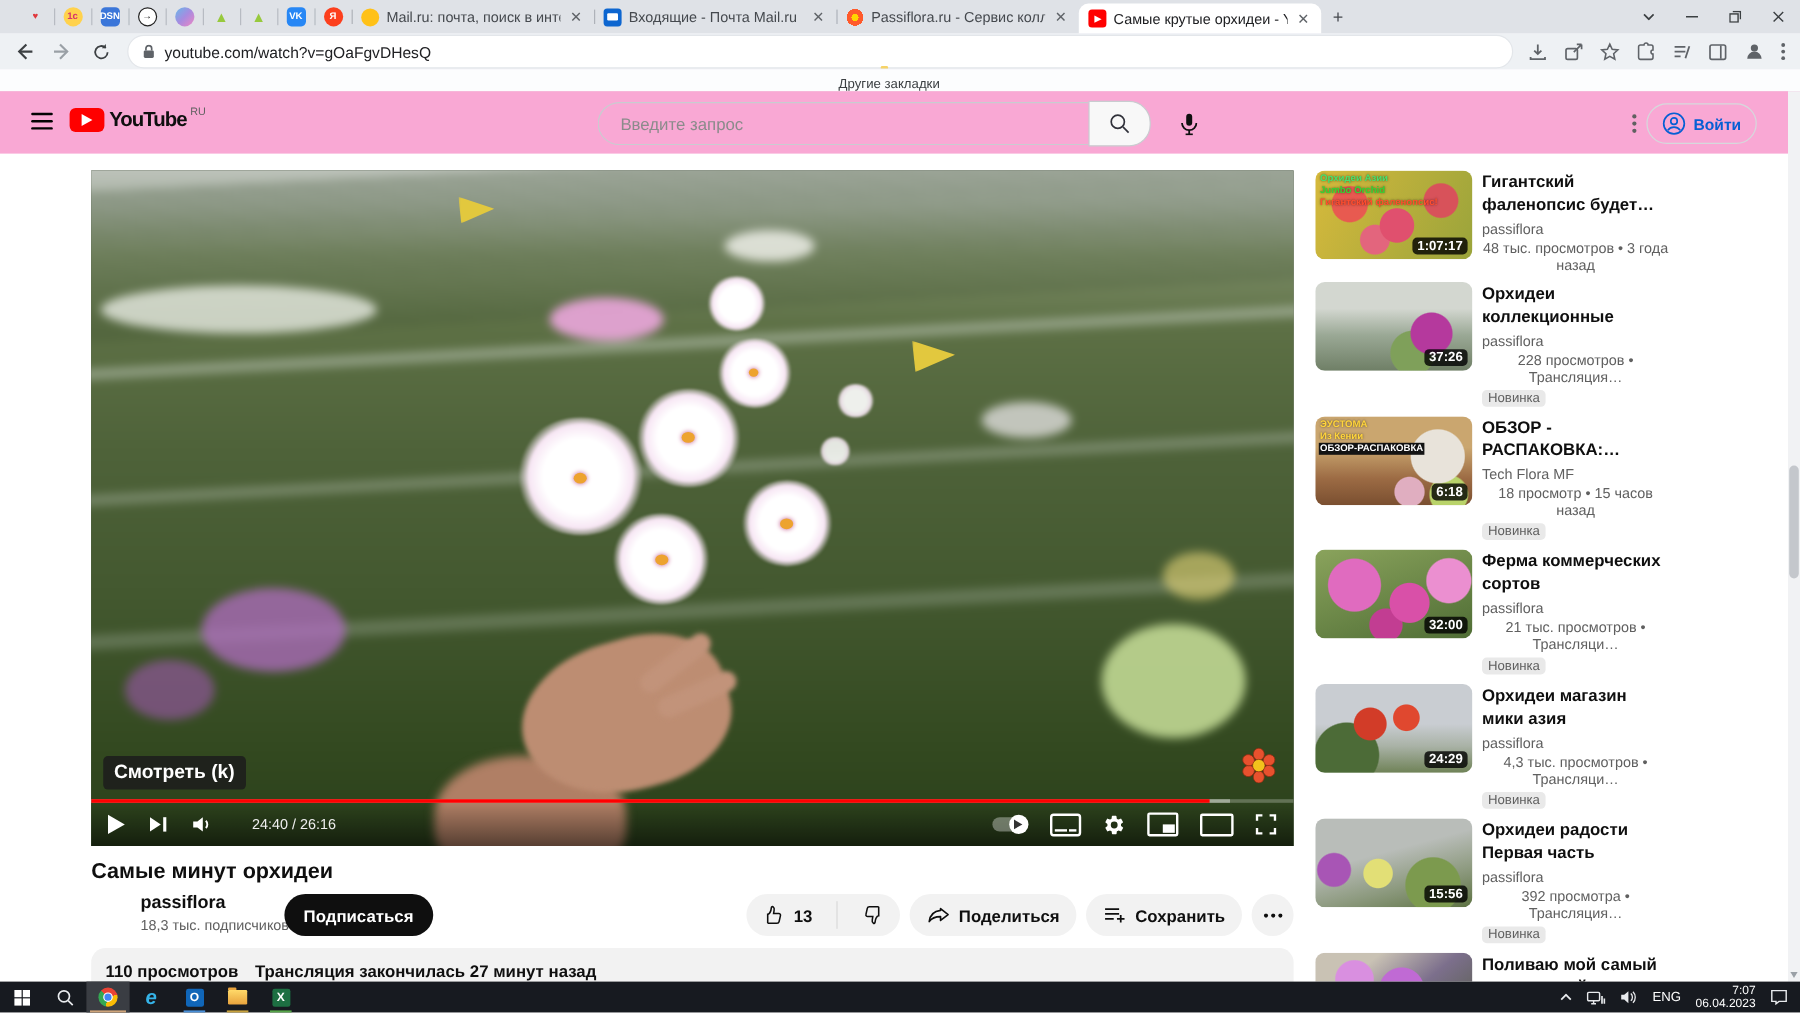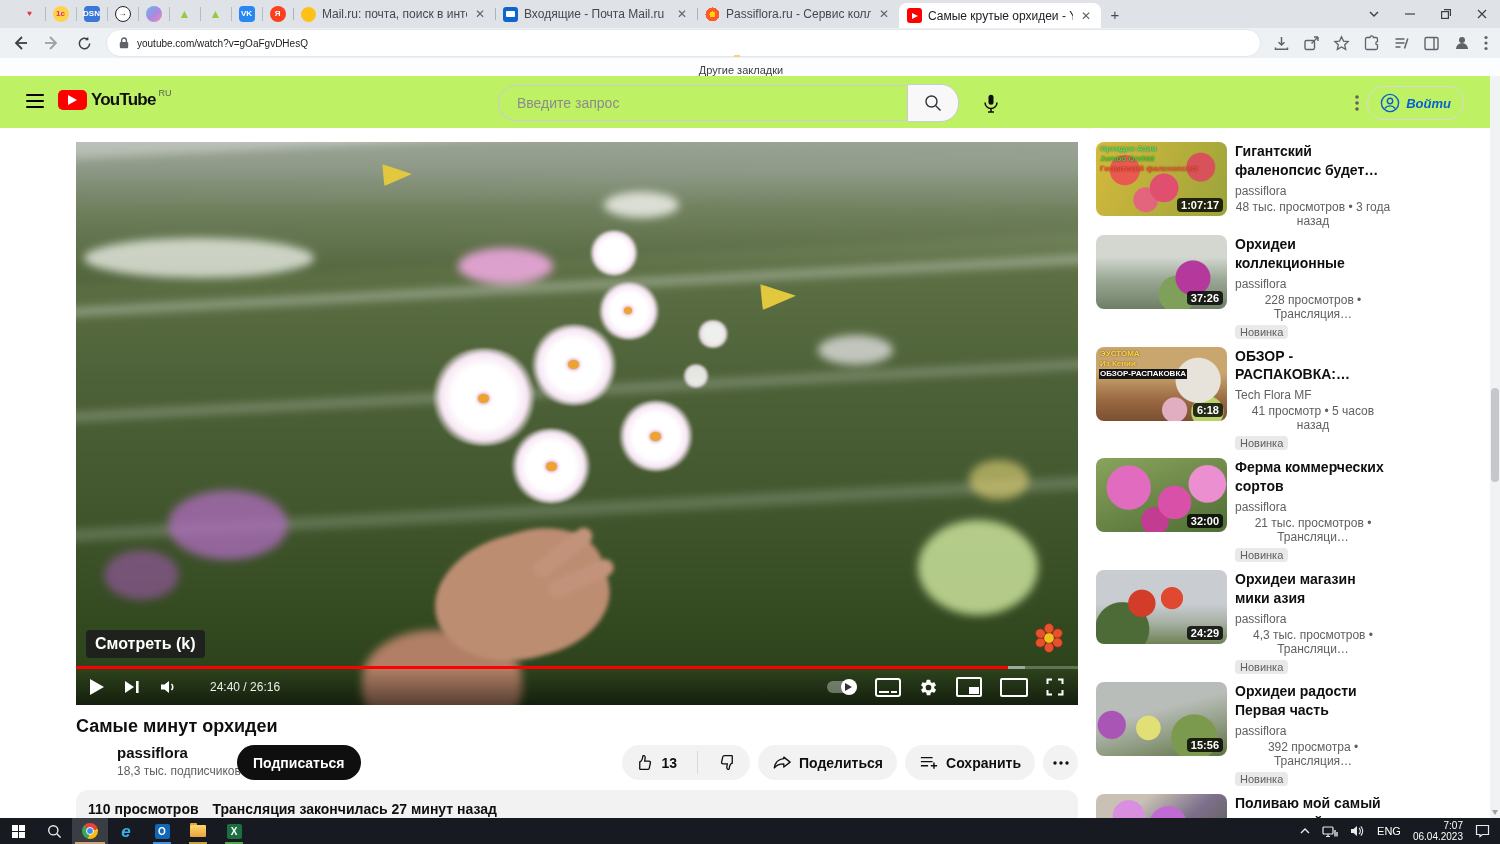--- a/index.html
+++ b/index.html
@@ -28,48 +28,48 @@
   .fv-mail{background:#0d66d0;}
   .fv-mail::after{content:"";width:9px;height:6px;background:#fff;border-radius:1px;}
   .fv-pass{background:radial-gradient(circle at 50% 50%,#ffd400 0 3px,#ff5a2b 3px 7px,transparent 7px);border-radius:50%;}
   .fv-yt{background:#f00;}
   .fv-yt::after{content:"";border-left:6px solid #fff;border-top:3.5px solid transparent;border-bottom:3.5px solid transparent;}
 
   
   .toolbar{position:absolute;top:28px;left:0;right:0;height:30px;background:#eef1f4;display:flex;align-items:center;}
   .navbtn{width:24px;height:24px;margin-left:8px;display:flex;align-items:center;justify-content:center;}
   .addr{flex:1;height:26px;margin:0 12px 0 10px;background:#fff;border:1px solid #e3e6ea;border-radius:14px;
-        display:flex;align-items:center;padding:0 12px;font-size:10px;color:#202124;gap:8px;}
+        display:flex;align-items:center;padding:0 12px;font-size:13px;color:#202124;gap:8px;}
   .tool-icons{display:flex;align-items:center;gap:13px;margin-right:12px;}
 
   
   .bookmarks{position:absolute;top:58px;left:0;right:0;height:18px;background:#fcfdfe;border-bottom:1px solid #e8eaed;
              display:flex;align-items:center;justify-content:flex-end;font-size:11px;color:#3c4043;padding-right:18px;gap:7px;flex-direction:column;}
   .bm-sep{width:1px;height:12px;background:#d0d3d8;margin-right:10px;}
   .folder{width:14px;height:10px;background:#f6d368;border-radius:1px;position:relative;}
   .folder::before{content:"";position:absolute;top:-2px;left:0;width:6px;height:2px;background:#f6d368;border-radius:1px 1px 0 0;}
 
   
-  .ytheader{position:absolute;top:76px;left:0;right:0;height:52px;background:#bef264;}
+  .ytheader{position:absolute;top:76px;left:0;right:0;height:52px;background:#f9a8d4;}
   .hamb{position:absolute;left:26px;top:18px;width:18px;height:14px;display:flex;flex-direction:column;justify-content:space-between;}
   .hamb div{height:2px;background:#030303;border-radius:1px;}
   .ytlogo{position:absolute;left:58px;top:14px;display:flex;align-items:flex-start;}
   .ytbadge{width:29px;height:20px;background:#f00;border-radius:5px;display:flex;align-items:center;justify-content:center;}
   .ytbadge::after{content:"";border-left:9px solid #fff;border-top:5px solid transparent;border-bottom:5px solid transparent;}
   .ytword{font-size:17px;font-weight:bold;letter-spacing:-0.8px;margin-left:4px;color:#0f0f0f;}
   .ytru{font-size:9px;color:#606060;margin-left:3px;margin-top:-2px;}
   .searchwrap{position:absolute;left:498px;top:8px;display:flex;align-items:center;}
   .searchbox{width:388px;height:34px;border:1px solid #c9ccd0;border-right:none;border-radius:18px 0 0 18px;
              display:flex;align-items:center;padding:0 4px 0 16px;}
   .searchbox input{border:none;outline:none;font-size:14px;width:100%;font-family:inherit;color:#0f0f0f;background:transparent;}
   .searchbox input::placeholder{color:#8b8b8b;}
   .searchbtn{width:50px;height:36px;background:#f8f8f8;border:1px solid #c9ccd0;border-radius:0 18px 18px 0;
              display:flex;align-items:center;justify-content:center;}
   .micbtn{width:36px;height:36px;border-radius:50%;margin-left:14px;display:flex;align-items:center;justify-content:center;}
-  .yt-right{position:absolute;right:36px;top:10px;display:flex;align-items:center;gap:8px;font-style:italic;}
+  .yt-right{position:absolute;right:36px;top:10px;display:flex;align-items:center;gap:8px;}
   .signin{display:flex;align-items:center;gap:6px;border:1px solid #d6d9dc;border-radius:17px;height:32px;padding:0 12px;
           color:#065fd4;font-size:13px;font-weight:bold;}
 
   
   .player{position:absolute;left:76px;top:142px;width:1002px;height:563px;background:#30402a;overflow:hidden;}
   .scene,.scene .bg,.scene .fg{position:absolute;inset:0;}
   .scene .bg{inset:-12px;filter:blur(4px);
     background:
       linear-gradient(180deg,#c3c8c2 0%,#a9b2a3 7%,#7e8e69 14%,#5d7045 24%,#4e6239 42%,#43582f 62%,#32481f 85%,#283d1a 100%);}
   .streak{position:absolute;width:1150px;height:9px;background:rgba(218,223,216,.42);transform:rotate(-3deg);}
@@ -531,21 +531,21 @@
         </div>
         <div class="rec-text"><div class="rec-title">Орхидеи коллекционные</div><div class="rec-channel">passiflora</div><div class="rec-meta">228 просмотров • Трансляция…</div><span class="rec-badge">Новинка</span></div>
       </div>
       <div class="rec-item">
         <div class="rec-thumb t3">
           <div class="thumb-line" style="color: rgb(255, 212, 59);">ЭУСТОМА</div>
           <div class="thumb-line" style="color: rgb(255, 212, 59);">Из Кении</div>
           <div class="thumb-line" style="color: rgb(255, 255, 255); background: rgb(21, 21, 21);">ОБЗОР-РАСПАКОВКА</div>
           <span class="dur">6:18</span>
         </div>
-        <div class="rec-text"><div class="rec-title">ОБЗОР - РАСПАКОВКА: кенийская эустома от…</div><div class="rec-channel">Tech Flora MF</div><div class="rec-meta">41 просмотр • 5 часов назад</div><span class="rec-badge">Новинка</span></div>
+        <div class="rec-text"><div class="rec-title">ОБЗОР - РАСПАКОВКА: кенийская эустома от…</div><div class="rec-channel">Tech Flora MF</div><div class="rec-meta">18 просмотр • 15 часов назад</div><span class="rec-badge">Новинка</span></div>
       </div>
       <div class="rec-item">
         <div class="rec-thumb t4">
           <span class="dur">32:00</span>
         </div>
         <div class="rec-text"><div class="rec-title">Ферма коммерческих сортов</div><div class="rec-channel">passiflora</div><div class="rec-meta">21 тыс. просмотров • Трансляци…</div><span class="rec-badge">Новинка</span></div>
       </div>
       <div class="rec-item">
         <div class="rec-thumb t5">
           <span class="dur">24:29</span>

